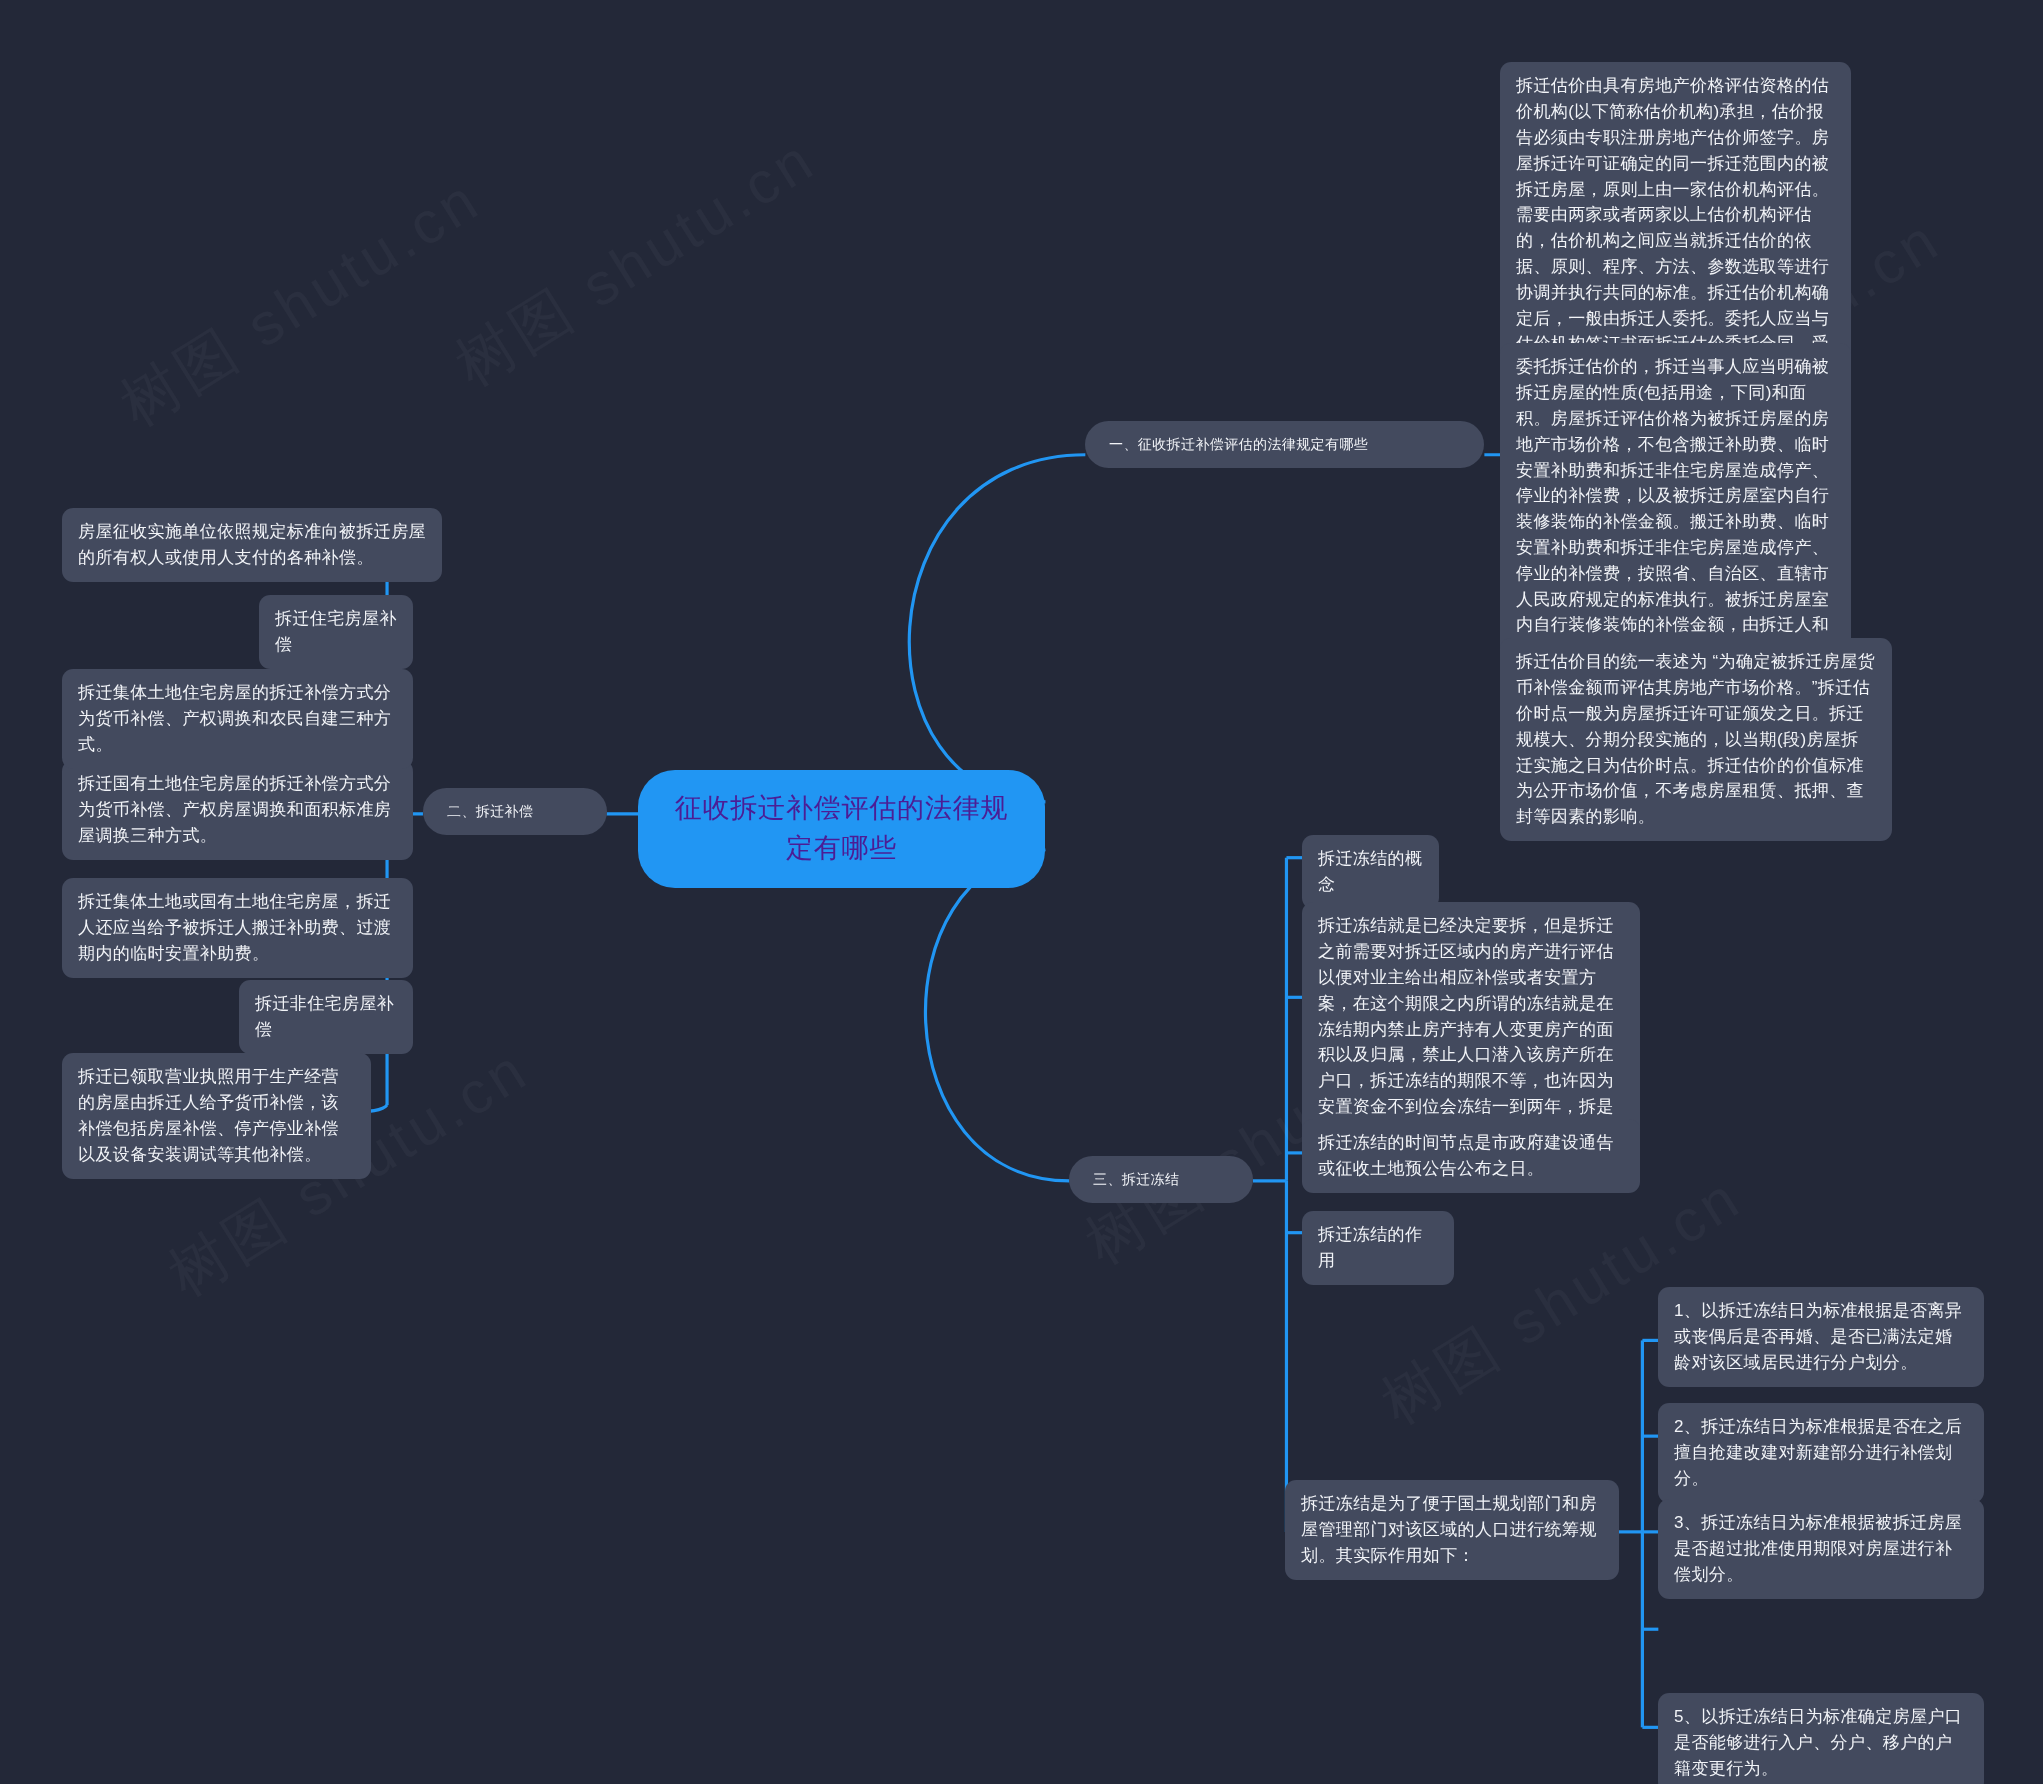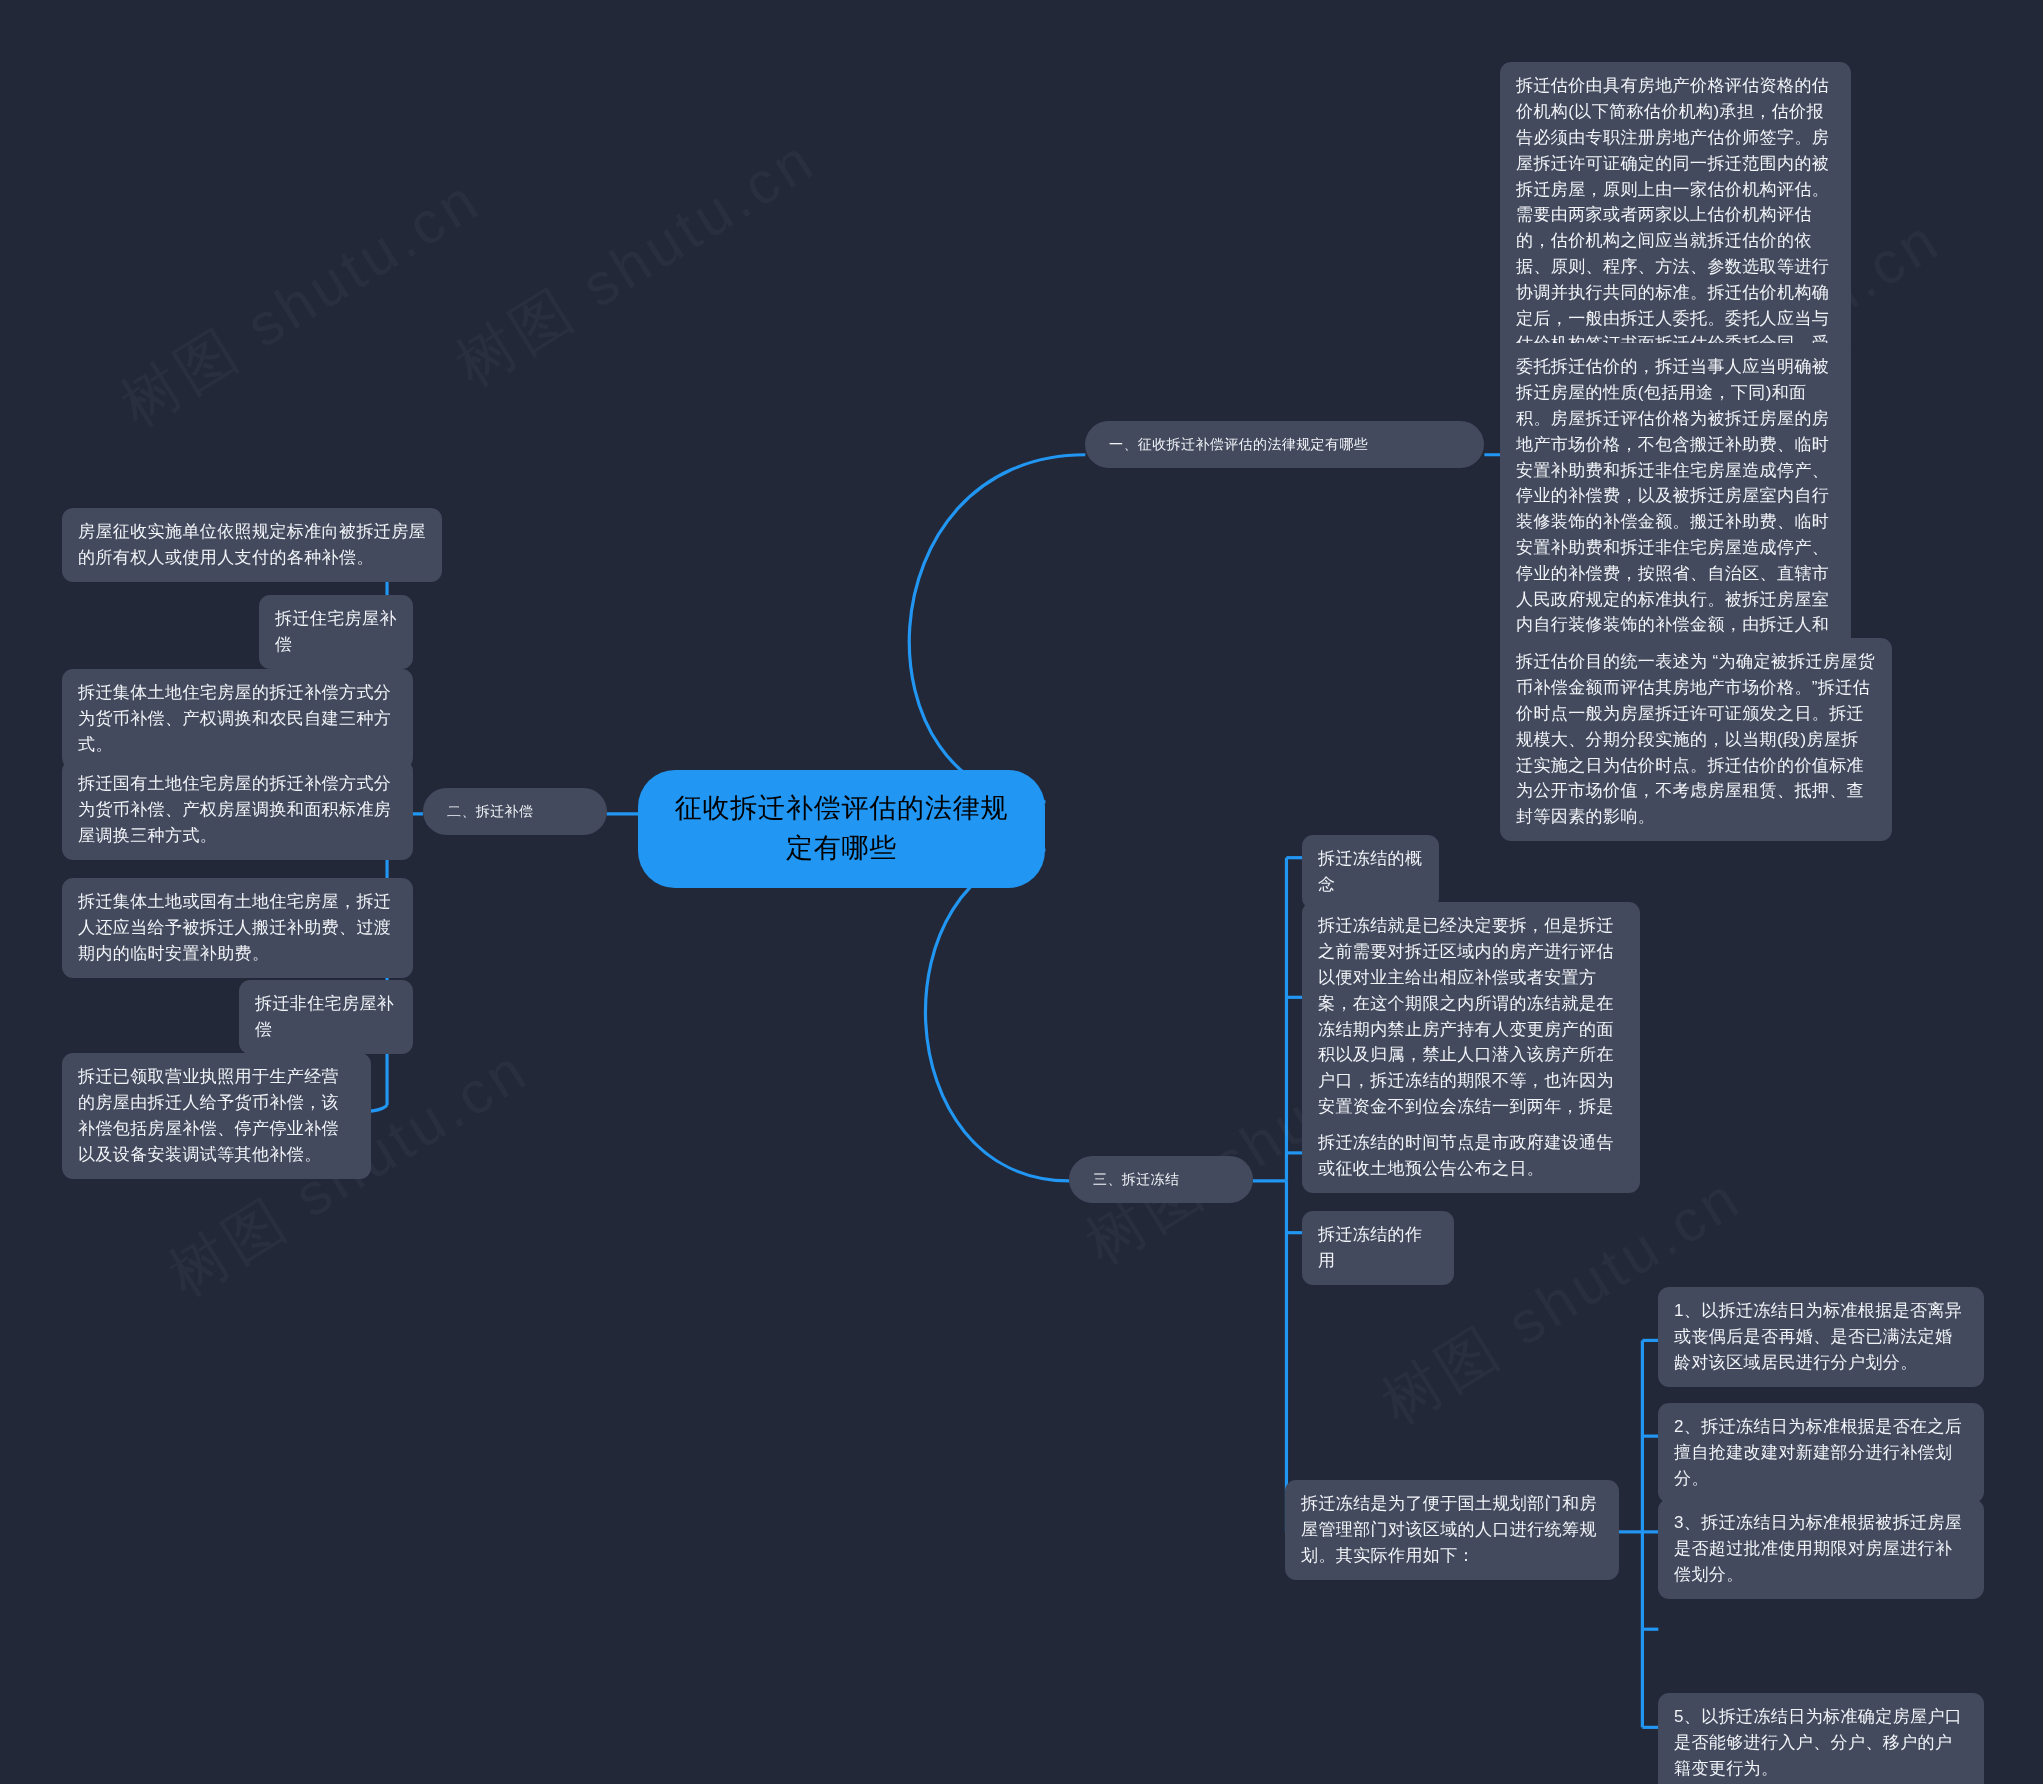--- a/index.html
+++ b/index.html
@@ -24,21 +24,21 @@
     text-align:left;
     z-index:3;
   }
   .node.pill{border-radius:35px;padding:12.8px 24px;}
   .node.sm{font-size:17px;}
   .node.branch{font-size:14px;}
 
   .central{
     position:absolute;
     background:#2196f3;
-    color:#000000;
+    color:#4c1d95;
     border-radius:37px;
     font-size:27px;
     line-height:1.48;
     text-align:center;
     padding:19px 27px;
     box-sizing:border-box;
     letter-spacing:0.8px;
     z-index:4;
   }
 

